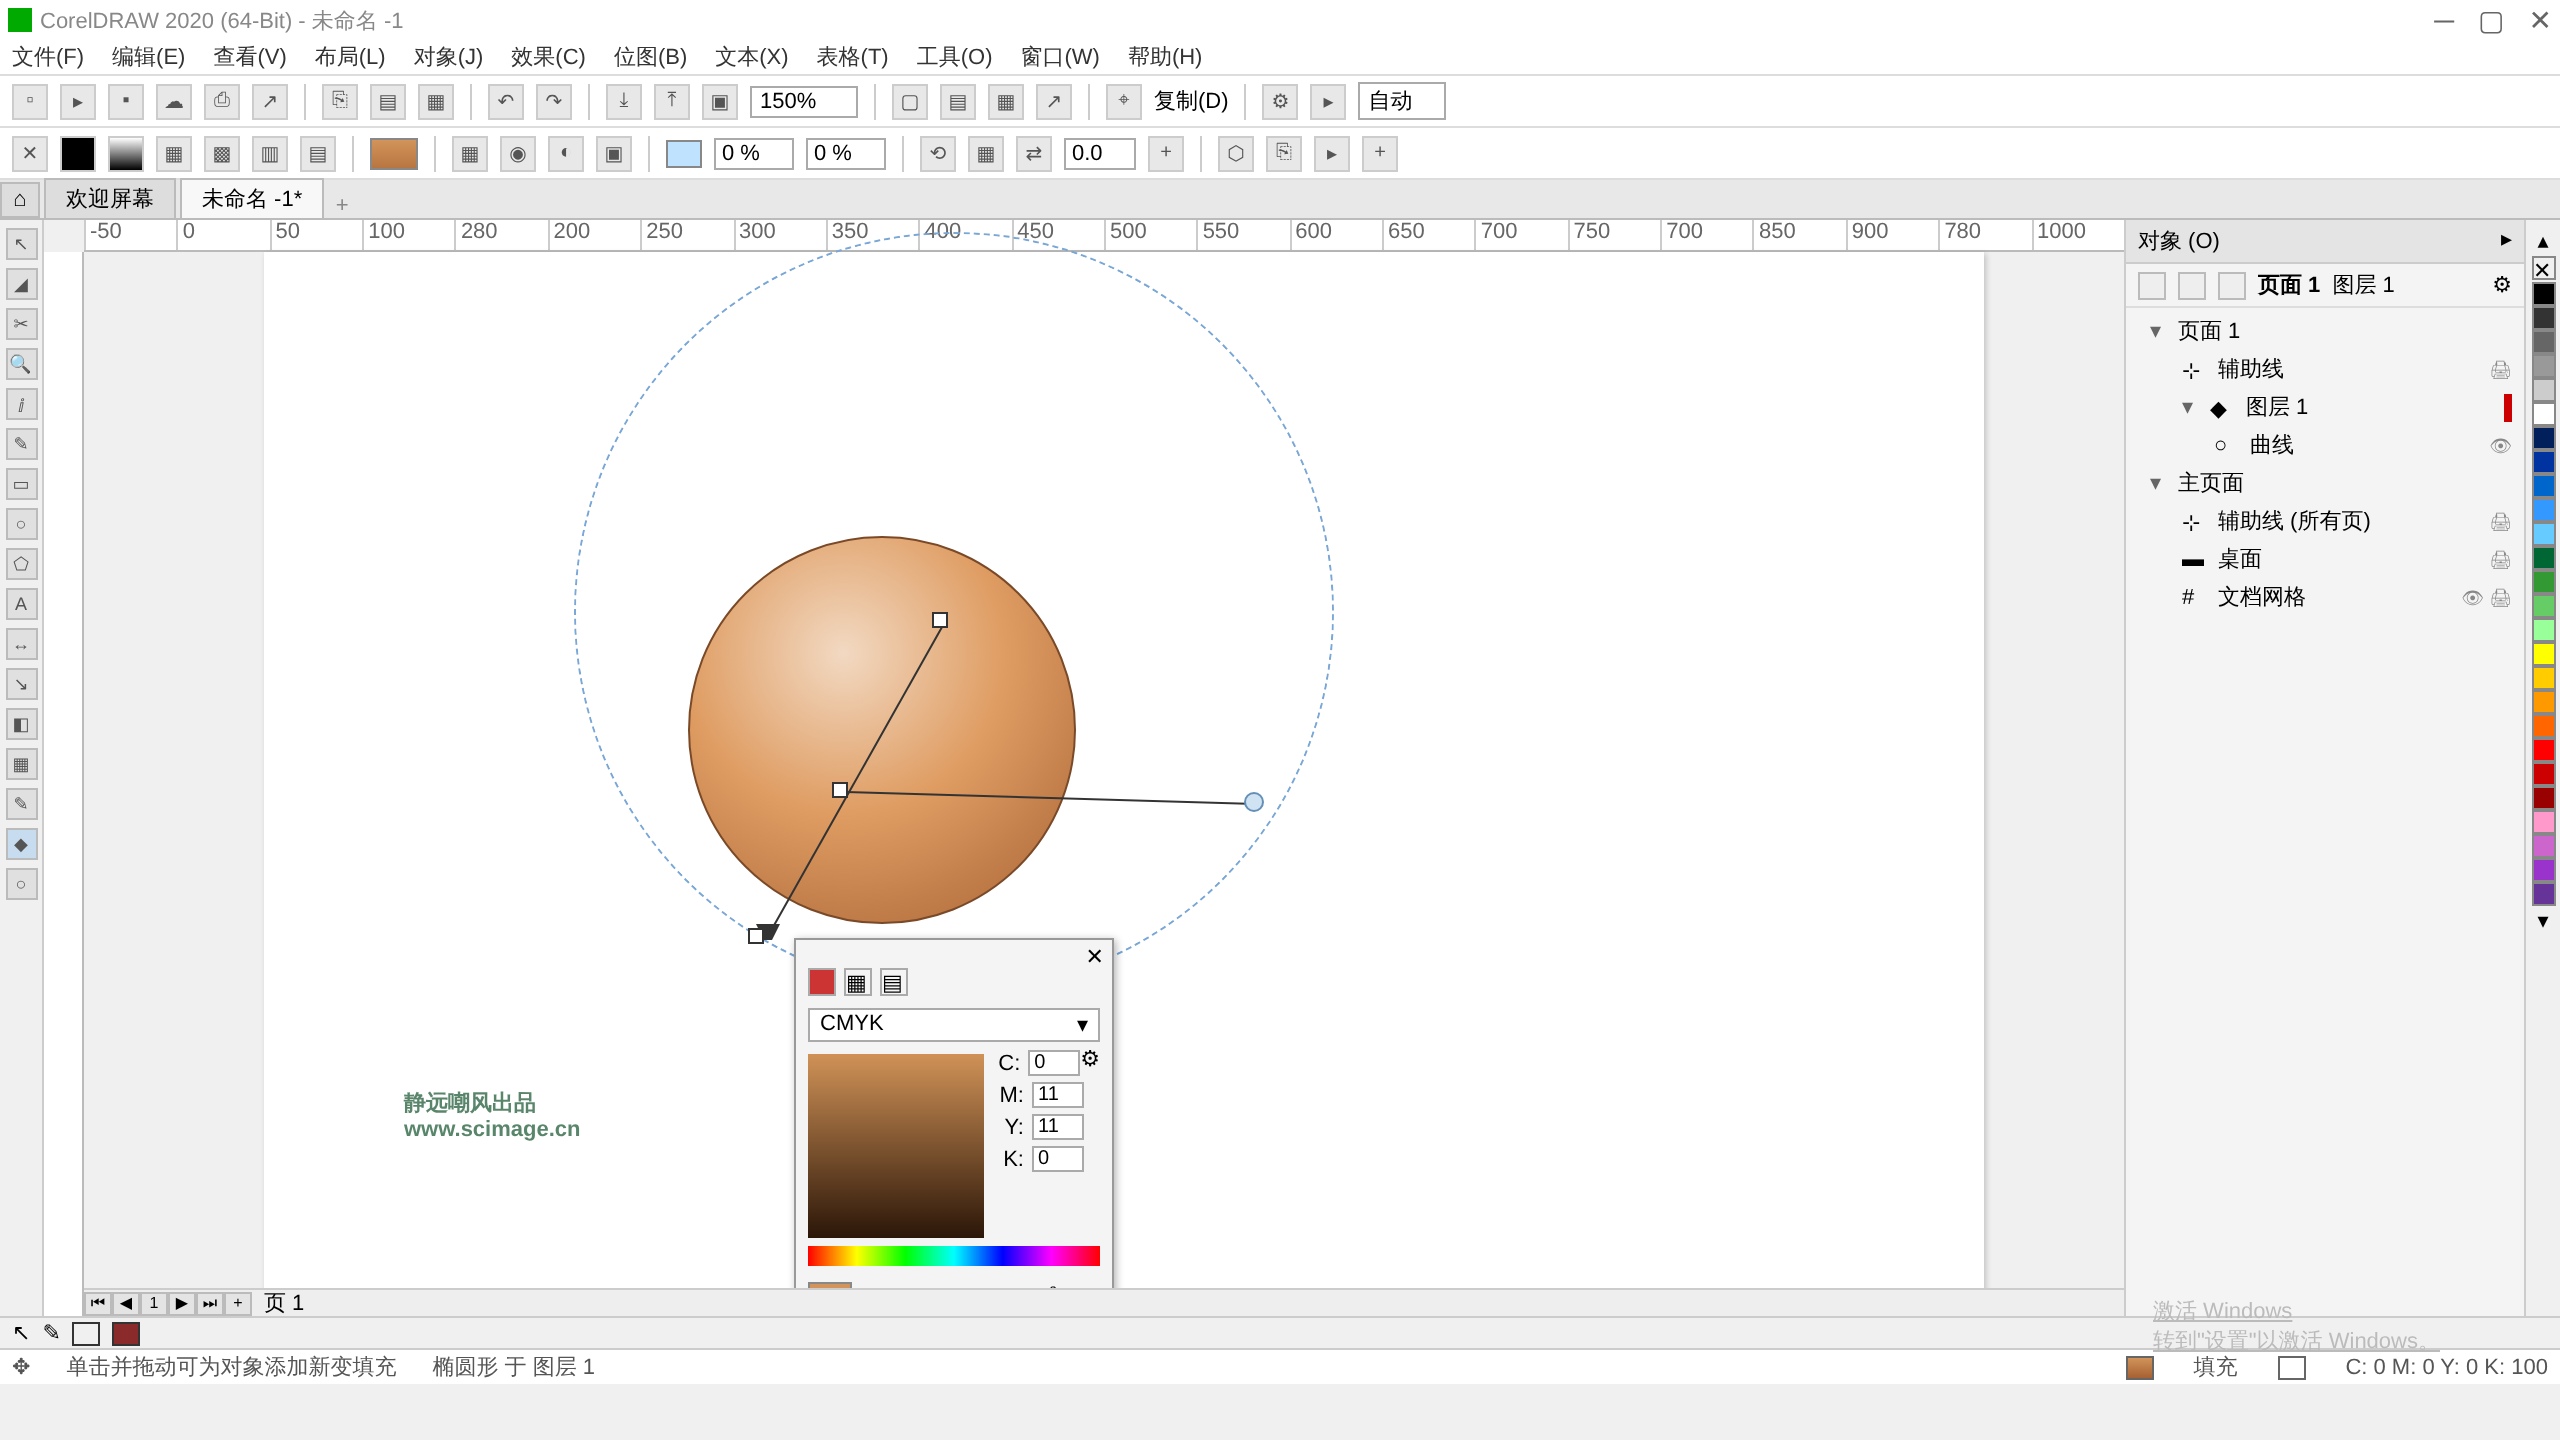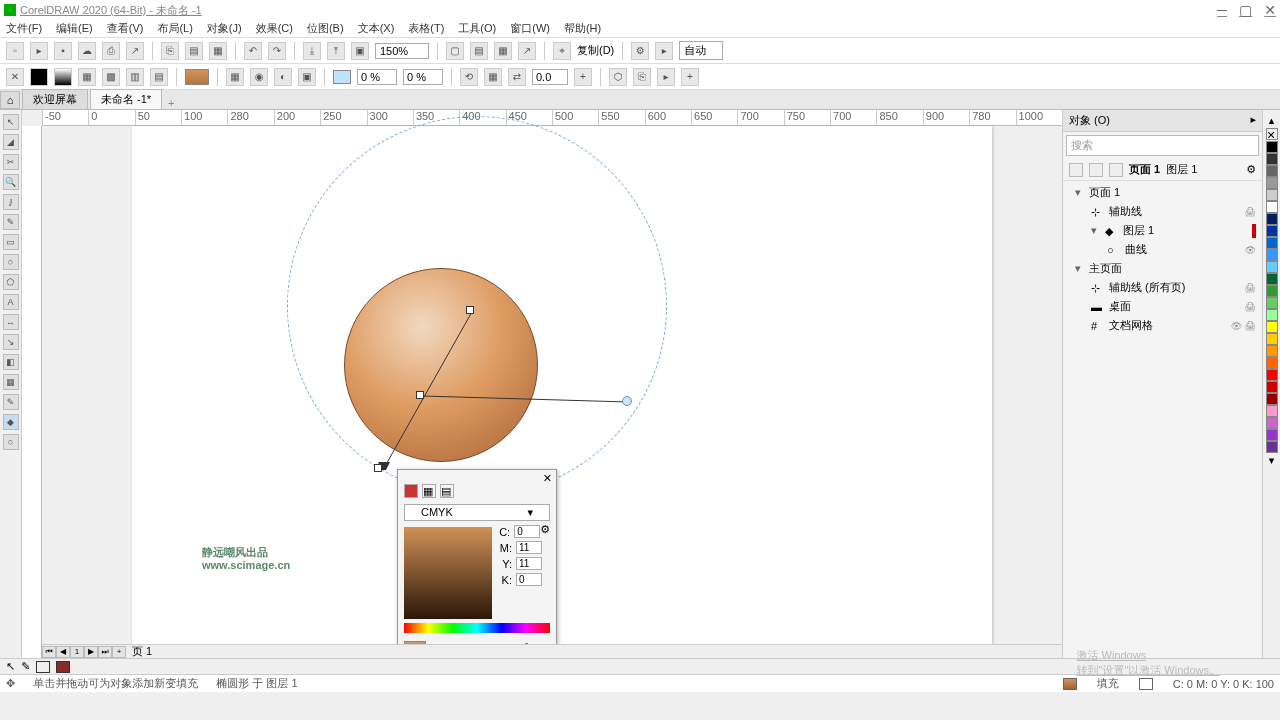--- a/index.html
+++ b/index.html
@@ -1,18 +1,18 @@
 <!DOCTYPE html>
 <html><head>
 <meta charset="utf-8">
 <style>
 * { box-sizing: border-box; margin: 0; padding: 0; font-family: "Microsoft YaHei", sans-serif; font-size: 11px; }
 body { background: #f0f0f0; width: 1280px; height: 720px; overflow: hidden; position: relative; }
 
-.titlebar { height: 20px; background: #fff; display: flex; align-items: center; padding: 0 4px; color: #888; text-decoration: underline; }
+.titlebar { height: 20px; background: #fff; display: flex; align-items: center; padding: 0 4px; color: #888; }
 .titlebar .logo { width: 12px; height: 12px; background: #0a0; margin-right: 4px; }
 .titlebar .winctrl { margin-left: auto; display: flex; gap: 12px; color: #666; }
 .titlebar .winctrl span { cursor: pointer; font-size: 14px; }
 
 .menubar { height: 18px; background: #fff; display: flex; align-items: center; padding: 0 6px; gap: 14px; border-bottom: 1px solid #ddd; }
 .menubar span { color: #333; cursor: pointer; }
 
 .toolbar1, .toolbar2 { height: 26px; background: #fff; display: flex; align-items: center; padding: 0 6px; gap: 6px; border-bottom: 1px solid #ddd; }
 .tbtn { width: 18px; height: 18px; background: #e8e8e8; border: 1px solid #ccc; display: flex; align-items: center; justify-content: center; font-size: 10px; color: #555; }
 .tsep { width: 1px; height: 18px; background: #ccc; margin: 0 2px; }
@@ -48,21 +48,21 @@
 .dashendpoint { position: absolute; left: 580px; top: 270px; width: 10px; height: 10px; background: #cfe3f2; border: 1px solid #6490b8; border-radius: 50%; }
 .gradline { position: absolute; left: 336px; top: 184px; width: 260px; height: 160px; pointer-events: none; }
 
 .watermark { position: absolute; left: 160px; top: 420px; color: #14532d; font-size: 26px; font-weight: bold; opacity: 0.7; line-height: 1.2; pointer-events: none; }
 
 .colordlg { position: absolute; left: 355px; top: 343px; width: 160px; background: #f4f4f4; border: 1px solid #999; box-shadow: 1px 1px 4px rgba(0,0,0,0.3); }
 .colordlg .close { position: absolute; right: 4px; top: 2px; font-size: 11px; cursor: pointer; }
 .colordlg .tabs { display: flex; gap: 4px; padding: 14px 6px 4px; }
 .colordlg .tabs .t { width: 14px; height: 14px; border: 1px solid #aaa; }
 .colordlg .tabs .t.red { background: #c33; }
-.colordlg .model { margin: 2px 6px; border: 1px solid #aaa; padding: 1px 16px; background: #fff; display: flex; justify-content: space-between; }
+.colordlg .model { margin: 2px 6px; border: 1px solid #aaa; padding: 1px 5px; background: #fff; display: flex; justify-content: space-between; }
 .colordlg .gear { float: right; }
 .colordlg .picker { margin: 4px 6px; width: 88px; height: 92px; background: linear-gradient(to bottom, #d09257, #2b1608); float: left; position: relative; }
 .colordlg .inputs { margin: 4px 6px 4px 0; }
 .colordlg .inputs .row { display: flex; align-items: center; gap: 4px; margin-bottom: 3px; }
 .colordlg .inputs .row span { width: 14px; text-align: right; }
 .colordlg .inputs .row input { width: 26px; border: 1px solid #aaa; padding: 0 2px; font-size: 10px; }
 .colordlg .hue { clear: both; margin: 2px 6px; height: 10px; background: linear-gradient(to right, red, yellow, lime, cyan, blue, magenta, red); }
 .colordlg .curswatch { margin: 6px; width: 22px; height: 16px; background: #d2945a; border: 1px solid #888; display: inline-block; }
 .colordlg .dlgicons { float: right; margin: 6px; display: flex; gap: 6px; }
 
@@ -313,21 +313,20 @@
       <div class="pgbtn">+</div>
       <div class="pglbl">页 1</div>
     </div>
   </div>
 
   <div class="dockers">
     <div class="title">
         <span>对象 (O)</span>
         <span>▸</span>
       </div>
-    <div class="search">搜索</div>
     <div class="iconbar">
       <div class="mini"></div>
       <div class="mini"></div>
       <div class="mini"></div>
       <span class="lbl">页面 1</span>
       <span>图层 1</span>
       <span style="margin-left:auto">⚙</span>
     </div>
     <div class="tree">
       <div class="node l1">

